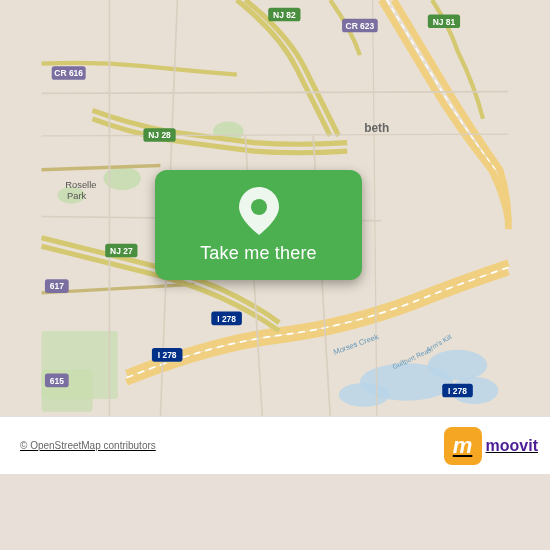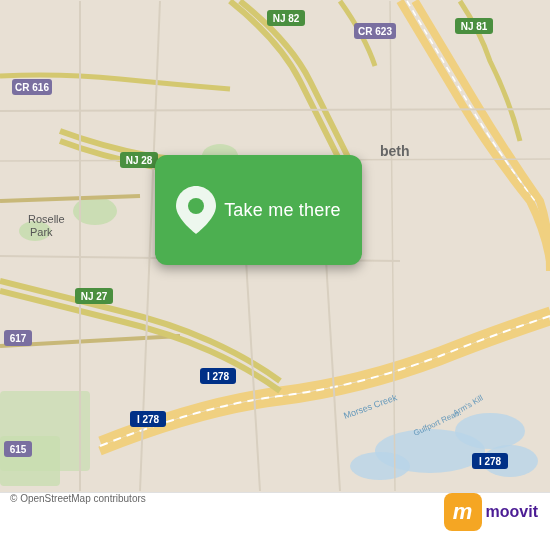--- a/index.html
+++ b/index.html
@@ -7,24 +7,25 @@
     body {
       width: 550px;
       height: 550px;
       overflow: hidden;
       font-family: Arial, sans-serif;
       background: #e8e0d8;
     }
 
     #app {
       width: 550px;
-      height: 550px;
+      height: 474px;
       display: flex;
       flex-direction: column;
       position: relative;
+      text-decoration: underline;
     }
 
     #map-container {
       flex: 1;
       position: relative;
       overflow: hidden;
     }
 
     
     #map-bg {
@@ -37,27 +38,28 @@
     
     #map-svg {
       position: absolute;
       top: 0; left: 0;
       width: 100%; height: 100%;
     }
 
     
     #take-me-there-btn {
       position: absolute;
-      top: 155px;
+      top: 170px;
       left: 155px;
       width: 207px;
       height: 110px;
       background: #4CAF50;
       border-radius: 12px;
       display: flex;
+      flex-direction: column;
       align-items: center;
       justify-content: center;
       cursor: pointer;
       border: none;
       box-shadow: 0 4px 12px rgba(0,0,0,0.35);
       gap: 8px;
     }
 
     .pin-icon {
       width: 40px;
@@ -70,23 +72,23 @@
       font-size: 18px;
       font-weight: 500;
       letter-spacing: 0.2px;
     }
 
     
     #bottom-bar {
       height: 58px;
       background: white;
       display: flex;
-      align-items: flex-start;
+      align-items: center;
       justify-content: space-between;
-      padding: 0 12px 0 10px;
+      padding: 0 12px 0 20px;
       border-top: 1px solid #e0e0e0;
     }
 
     #bottom-left {
       display: flex;
       flex-direction: column;
       gap: 2px;
     }
 
     #osm-credit {

